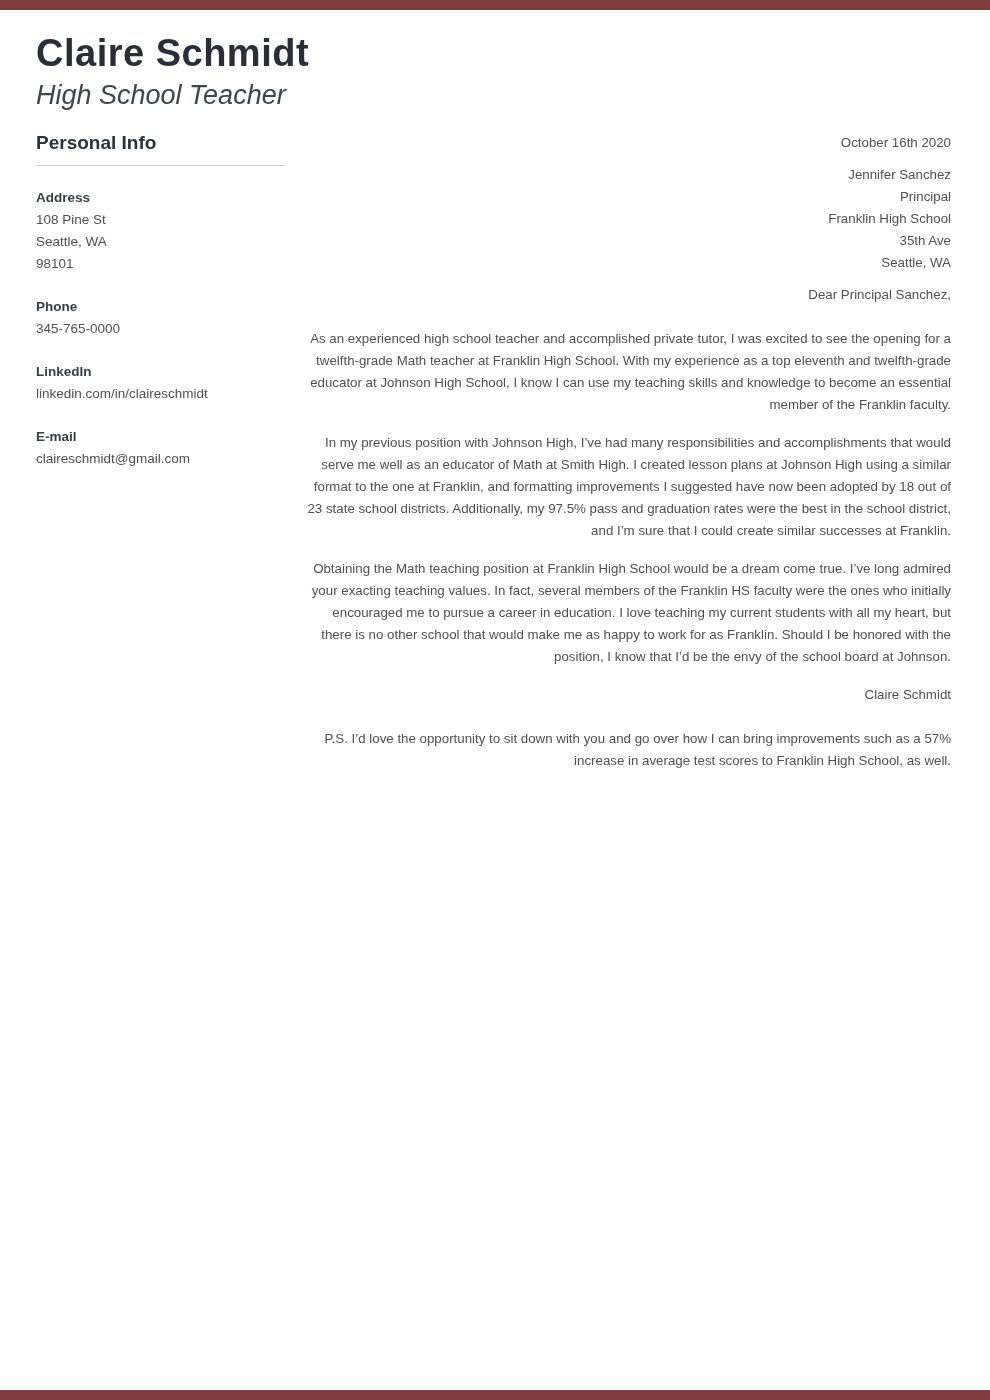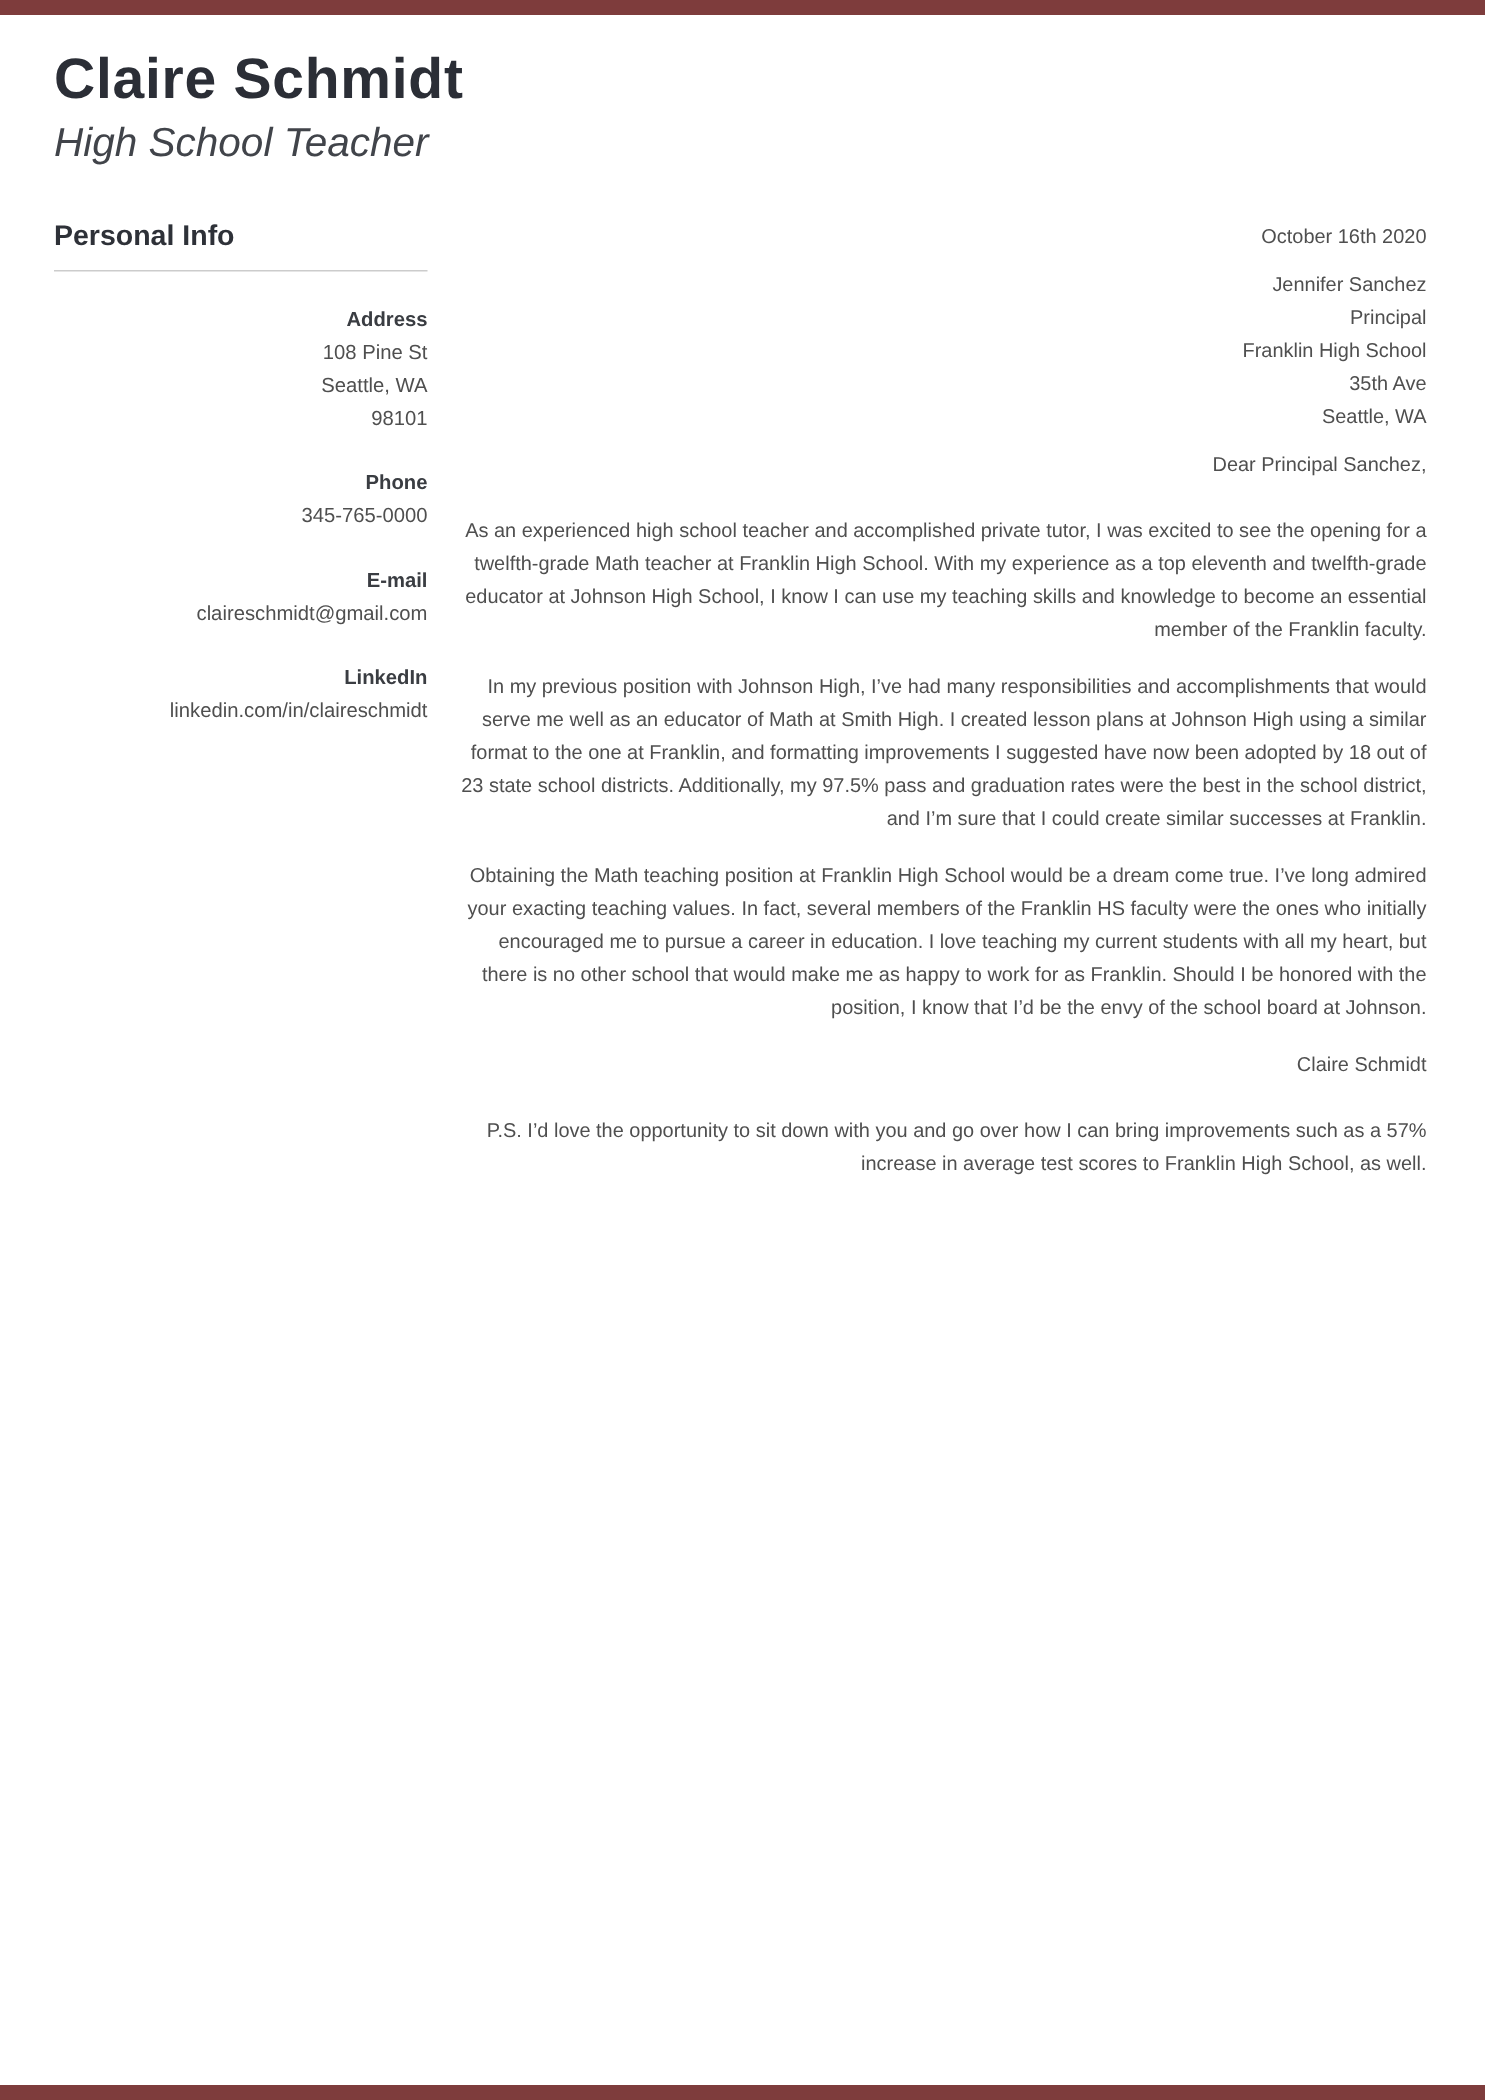--- a/index.html
+++ b/index.html
@@ -40,38 +40,38 @@
     font-size: 27px;
     font-style: italic;
     color: #41444a;
     margin-top: 8px;
     line-height: 26px;
   }
 
   
   .columns {
     display: flex;
-    margin-top: 39px;
+    margin-top: 24px;
   }
   .sidebar {
     flex: 0 0 249px;
     max-width: 249px;
   }
   .sidebar-title {
     font-size: 19px;
     font-weight: bold;
     color: #2e3138;
     line-height: 22px;
   }
   .sidebar-rule {
     border: none;
     border-top: 1px solid #cccccc;
     margin-top: 11px;
   }
-  .sidebar-section { margin-top: 21px; text-align: right; }
+  .sidebar-section { margin-top: 21px; }
   .sidebar-label {
     font-size: 13.5px;
     font-weight: bold;
     color: #3a3d42;
     line-height: 22px;
   }
   .sidebar-line {
     font-size: 13.5px;
     color: #4f4f4f;
     line-height: 22px;
@@ -118,27 +118,27 @@
         <div class="sidebar-line">Seattle, WA</div>
         <div class="sidebar-line">98101</div>
       </div>
 
       <div class="sidebar-section">
         <div class="sidebar-label">Phone</div>
         <div class="sidebar-line">345-765-0000</div>
       </div>
 
       <div class="sidebar-section">
-        <div class="sidebar-label">E-mail</div>
-        <div class="sidebar-line">claireschmidt@gmail.com</div>
+        <div class="sidebar-label">LinkedIn</div>
+        <div class="sidebar-line">linkedin.com/in/claireschmidt</div>
       </div>
 
       <div class="sidebar-section">
-        <div class="sidebar-label">LinkedIn</div>
-        <div class="sidebar-line">linkedin.com/in/claireschmidt</div>
+        <div class="sidebar-label">E-mail</div>
+        <div class="sidebar-line">claireschmidt@gmail.com</div>
       </div>
     </div>
 
     <div class="letter">
       <div class="letter-date">October 16th 2020</div>
 
       <div class="recipient-block">
         <div class="recipient-line">Jennifer Sanchez</div>
         <div class="recipient-line">Principal</div>
         <div class="recipient-line">Franklin High School</div>

